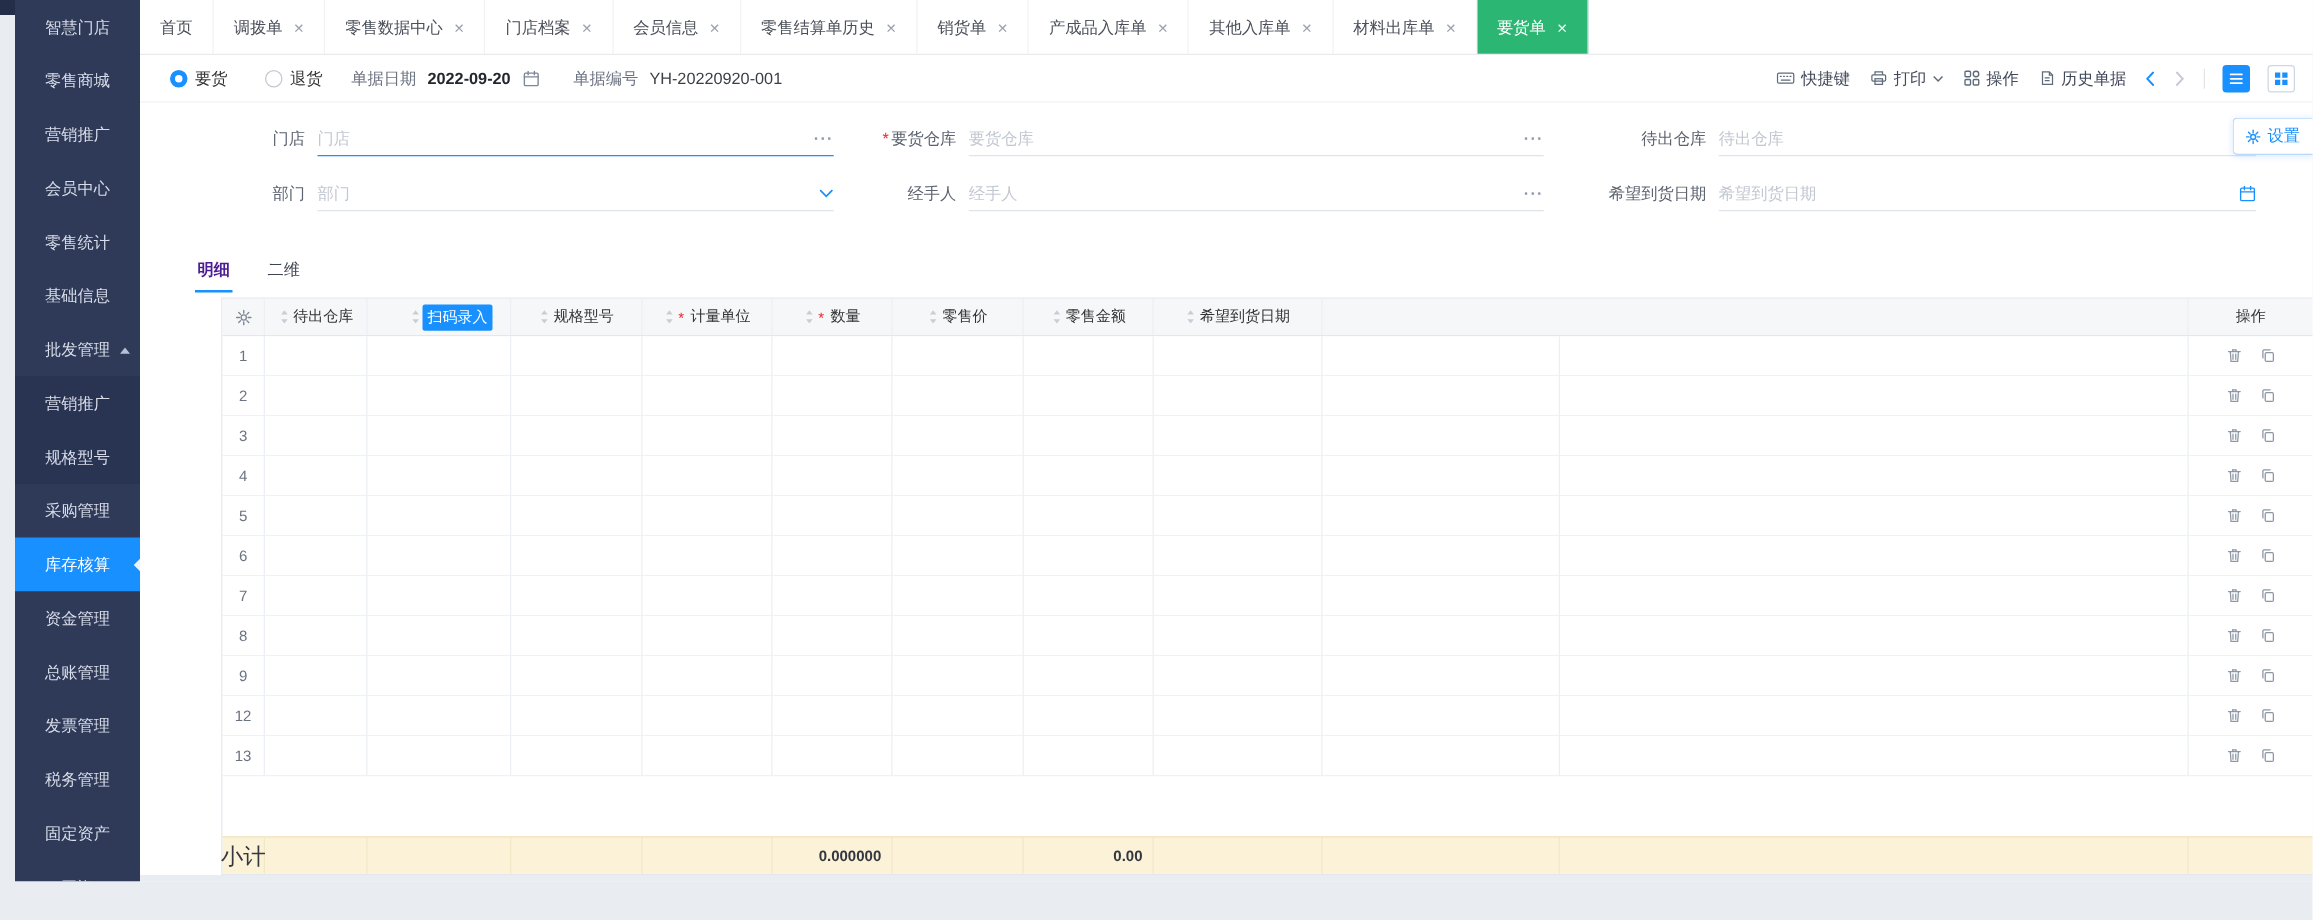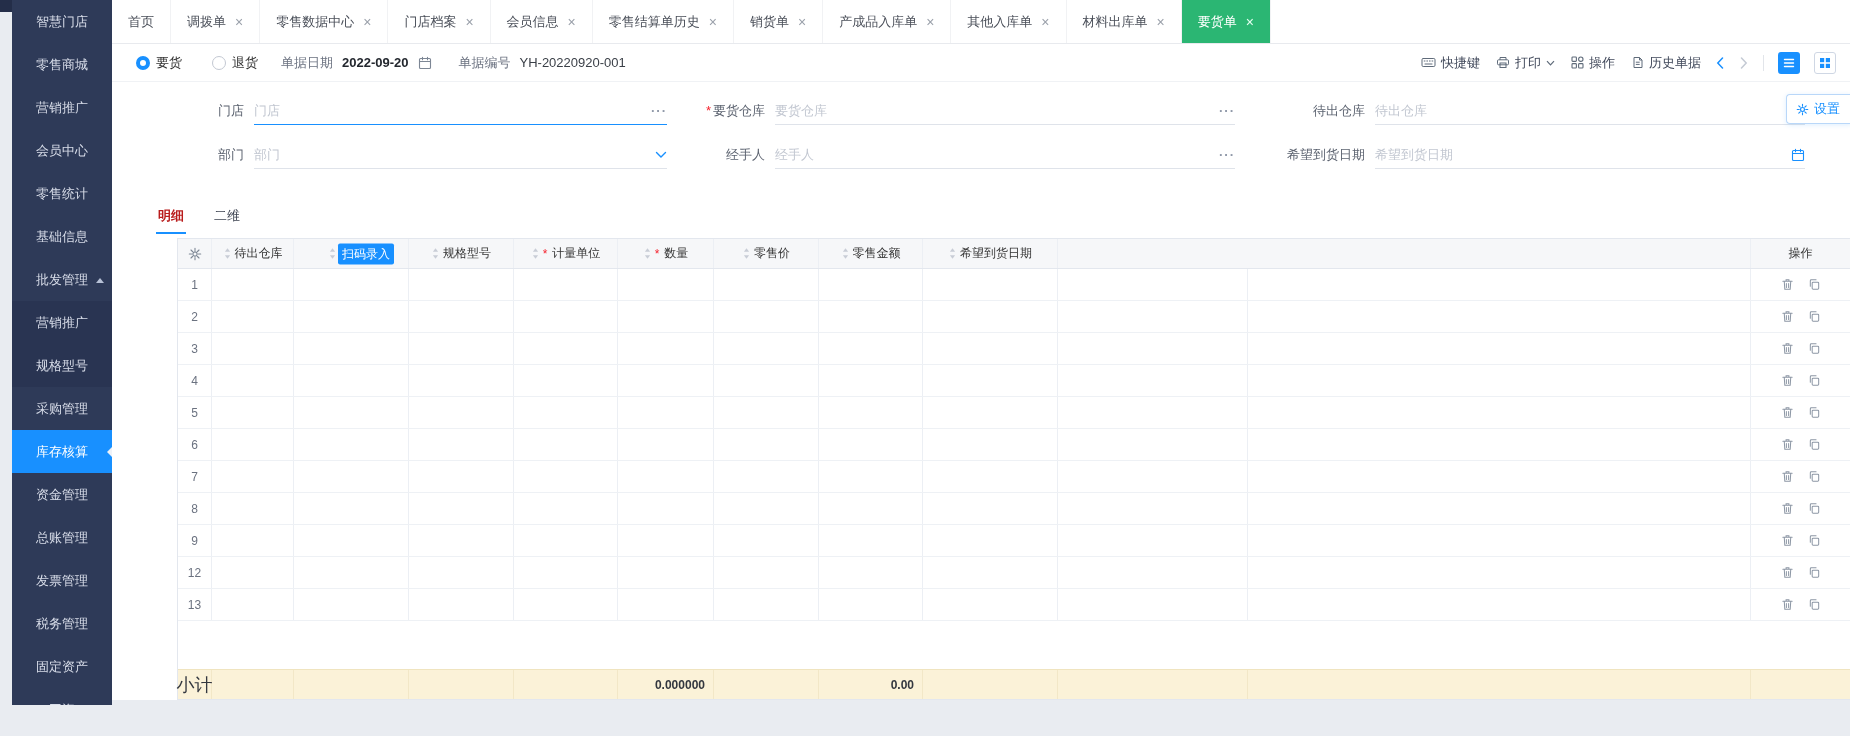--- a/index.html
+++ b/index.html
@@ -67,21 +67,21 @@
   .control.focused{border-bottom-color:#1890ff}
   .control input{border:0;outline:0;flex:1;min-width:0;font-size:13px;color:#333;background:transparent}
   .control input::placeholder{color:#c2c7d1}
   .req{color:#f5222d;margin-right:2px}
   .dots{color:#8f98a8;font-weight:700;letter-spacing:1px;font-size:13px;cursor:pointer;padding-left:4px}
   .settings-btn{position:absolute;right:0;top:12px;display:flex;align-items:center;gap:5px;padding:5px 12px 5px 9px;border:1px solid #b9d7f9;border-right:none;border-radius:4px 0 0 4px;color:#1890ff;font-size:13px;background:#fff;cursor:pointer;box-shadow:0 1px 5px rgba(24,144,255,.15)}
 
   
   .detail-tabs{height:32px;flex:0 0 32px;display:flex;align-items:flex-end;gap:26px;padding-left:44px}
   .dtab{font-size:13px;color:#3d4351;padding:5px 2px 7px;cursor:pointer;border-bottom:2px solid transparent}
-  .dtab.active{color:#b91c1c;border-bottom-color:#1890ff;font-weight:700}
+  .dtab.active{color:#4c1d95;border-bottom-color:#1890ff;font-weight:700}
 
   
   .grid{margin:4px 0 0 65px;width:1675px;border:1px solid #e3e7ee;display:flex;flex-direction:column;flex:0 0 auto;background:#fff}
   .ghead{display:flex;height:30px;flex:0 0 30px;background:#f6f7f9;border-bottom:1px solid #e3e7ee}
   .gcell{display:flex;align-items:center;justify-content:center;border-right:1px solid #eceff4;font-size:12px;color:#3a3f4b;gap:3px;position:relative;white-space:nowrap;overflow:visible}
   .hcell{color:#333;cursor:pointer}
   .gbody{height:400px;flex:0 0 400px;overflow:hidden}
   .grow{display:flex;height:32px;border-bottom:1px solid #eef1f5;background:#fff}
   .grow .gcell{color:#6b7280}
   .opbtn{width:20px;height:20px;display:inline-flex;align-items:center;justify-content:center;cursor:pointer}

